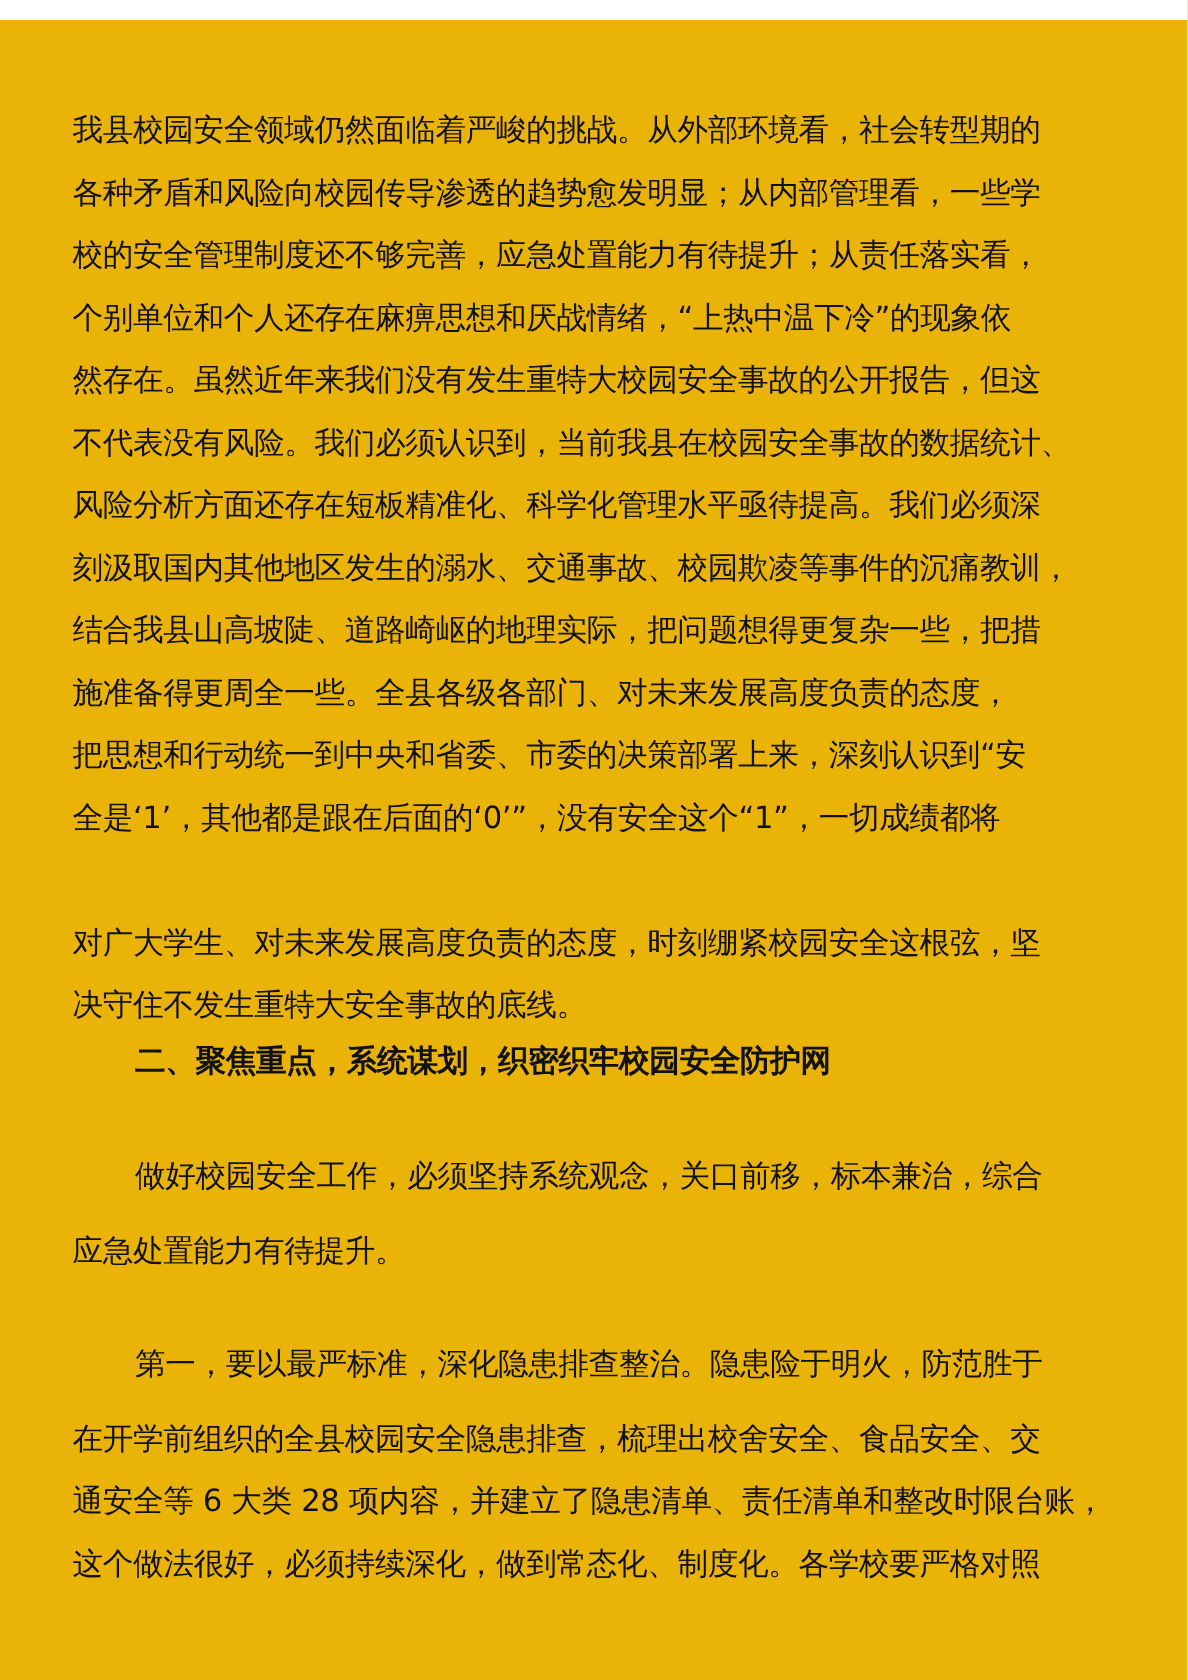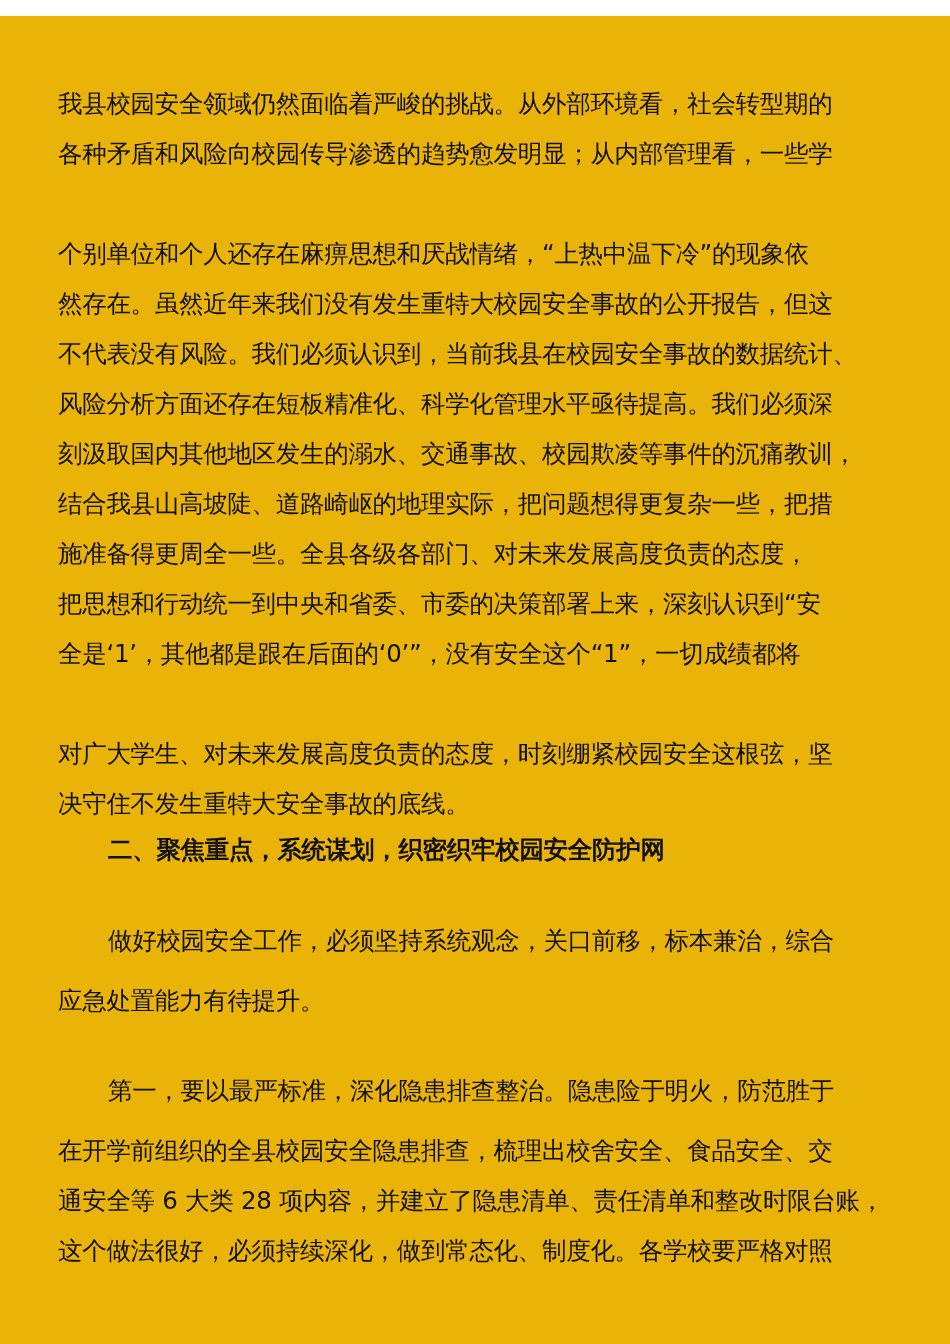--- a/index.html
+++ b/index.html
@@ -16,20 +16,21 @@
     }
     .indent { left: 108px; margin-top: 40px; }
     .heading { font-weight: bold; left: 108px; font-family: Liberation Mono, monospace; }
   </style>
 </head>
 <body>
 
 <div class="page">
   <div class="line" style="top:71px">我县校园安全领域仍然面临着严峻的挑战。从外部环境看，社会转型期的</div>
   <div class="line" style="top:121px">各种矛盾和风险向校园传导渗透的趋势愈发明显；从内部管理看，一些学</div>
+  <div class="line" style="top:171px">校的安全管理制度还不够完善，应急处置能力有待提升；从责任落实看，</div>
   <div class="line" style="top:221px">个别单位和个人还存在麻痹思想和厌战情绪，“上热中温下冷”的现象依</div>
   <div class="line" style="top:271px">然存在。虽然近年来我们没有发生重特大校园安全事故的公开报告，但这</div>
   <div class="line" style="top:321px">不代表没有风险。我们必须认识到，当前我县在校园安全事故的数据统计、</div>
   <div class="line" style="top:421px">刻汲取国内其他地区发生的溺水、交通事故、校园欺凌等事件的沉痛教训，</div>
   <div class="line" style="top:371px">风险分析方面还存在短板精准化、科学化管理水平亟待提高。我们必须深</div>
   <div class="line" style="top:471px">结合我县山高坡陡、道路崎岖的地理实际，把问题想得更复杂一些，把措</div>
   <div class="line" style="top:521px">施准备得更周全一些。全县各级各部门、对未来发展高度负责的态度，</div>
   <div class="line" style="top:571px">把思想和行动统一到中央和省委、市委的决策部署上来，深刻认识到“安</div>
   <div class="line" style="top:621px">全是‘1’，其他都是跟在后面的‘0’”，没有安全这个“1”，一切成绩都将</div>
   <div class="line" style="top:721px">对广大学生、对未来发展高度负责的态度，时刻绷紧校园安全这根弦，坚</div>

